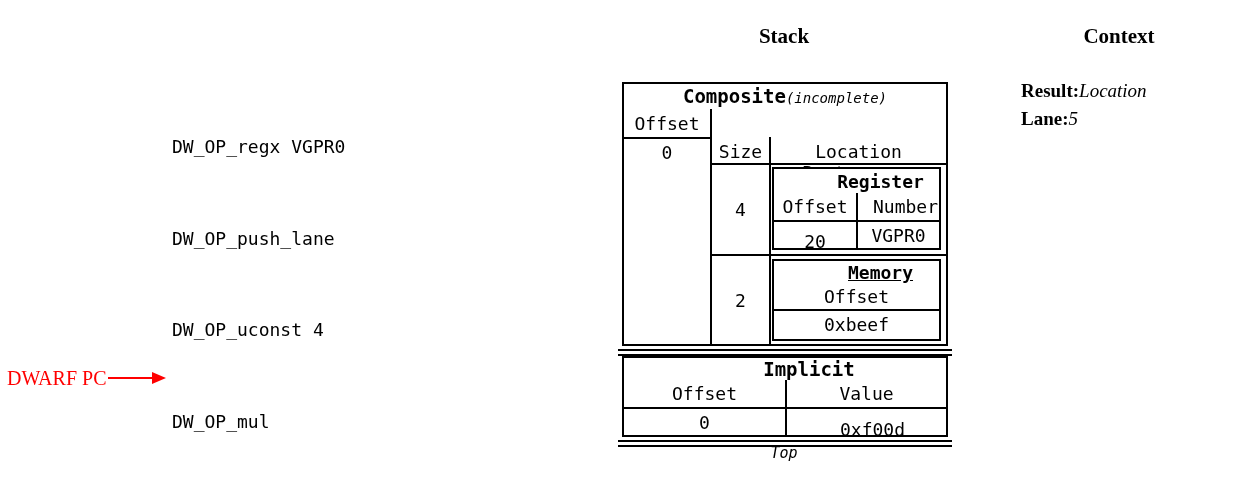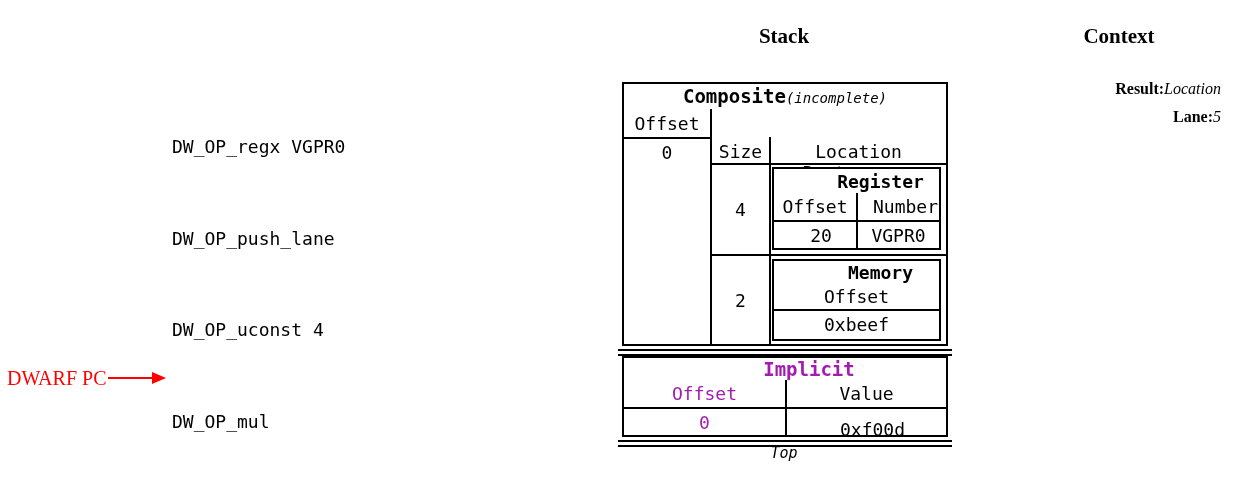--- a/index.html
+++ b/index.html
@@ -12,29 +12,29 @@
   
   .dwarf-pc{position:absolute;left:7px;top:367px;height:22px;display:flex;align-items:center;
             color:#ff0000;font-family:"Liberation Serif",serif;font-size:20px;}
   .dwarf-pc svg{margin-left:2px;display:block;}
   
   .tbox{position:absolute;border:2px solid #000;box-sizing:border-box;background:#fff;text-align:center;}
   .cell{position:absolute;display:flex;align-items:center;justify-content:center;
         font-size:18px;white-space:nowrap;}
   .it{}
   .bold{font-weight:bold;padding-left:48px;}
-  .red{color:#a21caf;}
+  .red{color:#000000;}
   .hline{position:absolute;background:#000;height:2px;}
   .vline{position:absolute;background:#000;width:2px;}
   .dbl-rule{position:absolute;left:618px;width:334px;height:7px;box-sizing:border-box;
             border-top:2px solid #000;border-bottom:2px solid #000;}
   .top-label{position:absolute;left:684px;top:444px;width:200px;text-align:center;
              font-style:italic;font-size:15px;}
-  .ctx-line{position:absolute;left:1021px;width:200px;text-align:right;
-            font-family:"Liberation Serif",serif;font-size:16px;}
+  .ctx-line{position:absolute;left:1021px;width:200px;text-align:left;
+            font-family:"Liberation Serif",serif;font-size:19px;}
   .ctx-line .lbl{font-weight:bold;}
   .ctx-line .val{font-style:italic;}
   .tbl-title{position:absolute;left:0;right:0;display:flex;align-items:baseline;justify-content:center;}
   .tbl-title .main{font-weight:bold;font-size:19px;}
   .tbl-title .sub{font-style:italic;font-size:14px;}
 </style>
 </head>
 <body>
 
 <div id="canvas">
@@ -89,26 +89,26 @@
     <div class="cell" style="left:88px;width:57px;top:81px;height:89px;">4</div>
     <div class="hline" style="left:86px;right:0;top:170px;"></div>
     <div class="cell" style="left:88px;width:57px;top:172px;height:88px;">2</div>
 
     <div class="tbox" style="left:148px;top:83px;width:169px;height:83px;">
       <div class="cell bold" style="left:0;right:0;top:0;height:24px;">Register</div>
       <div class="vline" style="left:82px;top:24px;bottom:0;"></div>
       <div class="cell it" style="left:0;width:82px;top:24px;height:27px;">Offset</div>
       <div class="cell it" style="left:98px;right:0;top:24px;height:27px;">Number</div>
       <div class="hline" style="left:0;right:0;top:51px;"></div>
-      <div class="cell" style="left:0;width:82px;top:53px;height:26px;padding-left:6px;">20</div>
+      <div class="cell" style="left:0;width:82px;top:53px;height:38px;">20</div>
       <div class="cell" style="left:84px;right:0;top:53px;height:26px;">VGPR0</div>
     </div>
 
     <div class="tbox" style="left:148px;top:175px;width:169px;height:82px;">
-      <div class="cell bold" style="left:0;right:0;top:0;height:22px;">Memory</div>
+      <div class="cell bold" style="left:0;right:0;top:0;height:22px;text-decoration:underline;">Memory</div>
       <div class="cell it" style="left:0;right:0;top:22px;height:26px;">Offset</div>
       <div class="hline" style="left:0;right:0;top:48px;"></div>
       <div class="cell" style="left:0;right:0;top:50px;height:26px;">0xbeef</div>
     </div>
   </div>
 
   <div class="dbl-rule" style="top:349px;"></div>
 
   <div class="tbox" style="left:622px;top:356px;width:326px;height:81px;">
     <div class="cell bold red" style="left:0;right:0;top:0;height:22px;font-size:19px;">Implicit</div>

